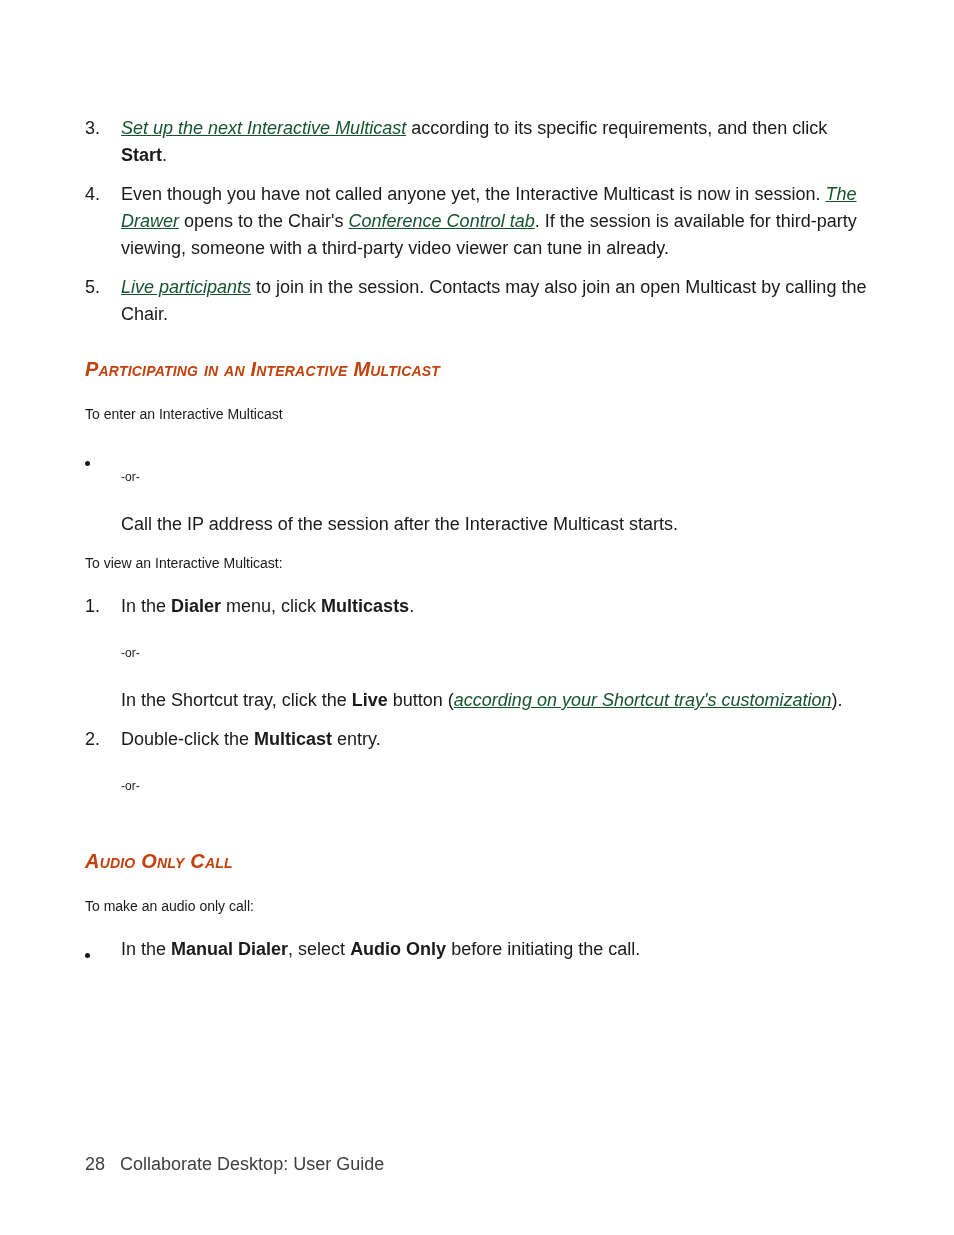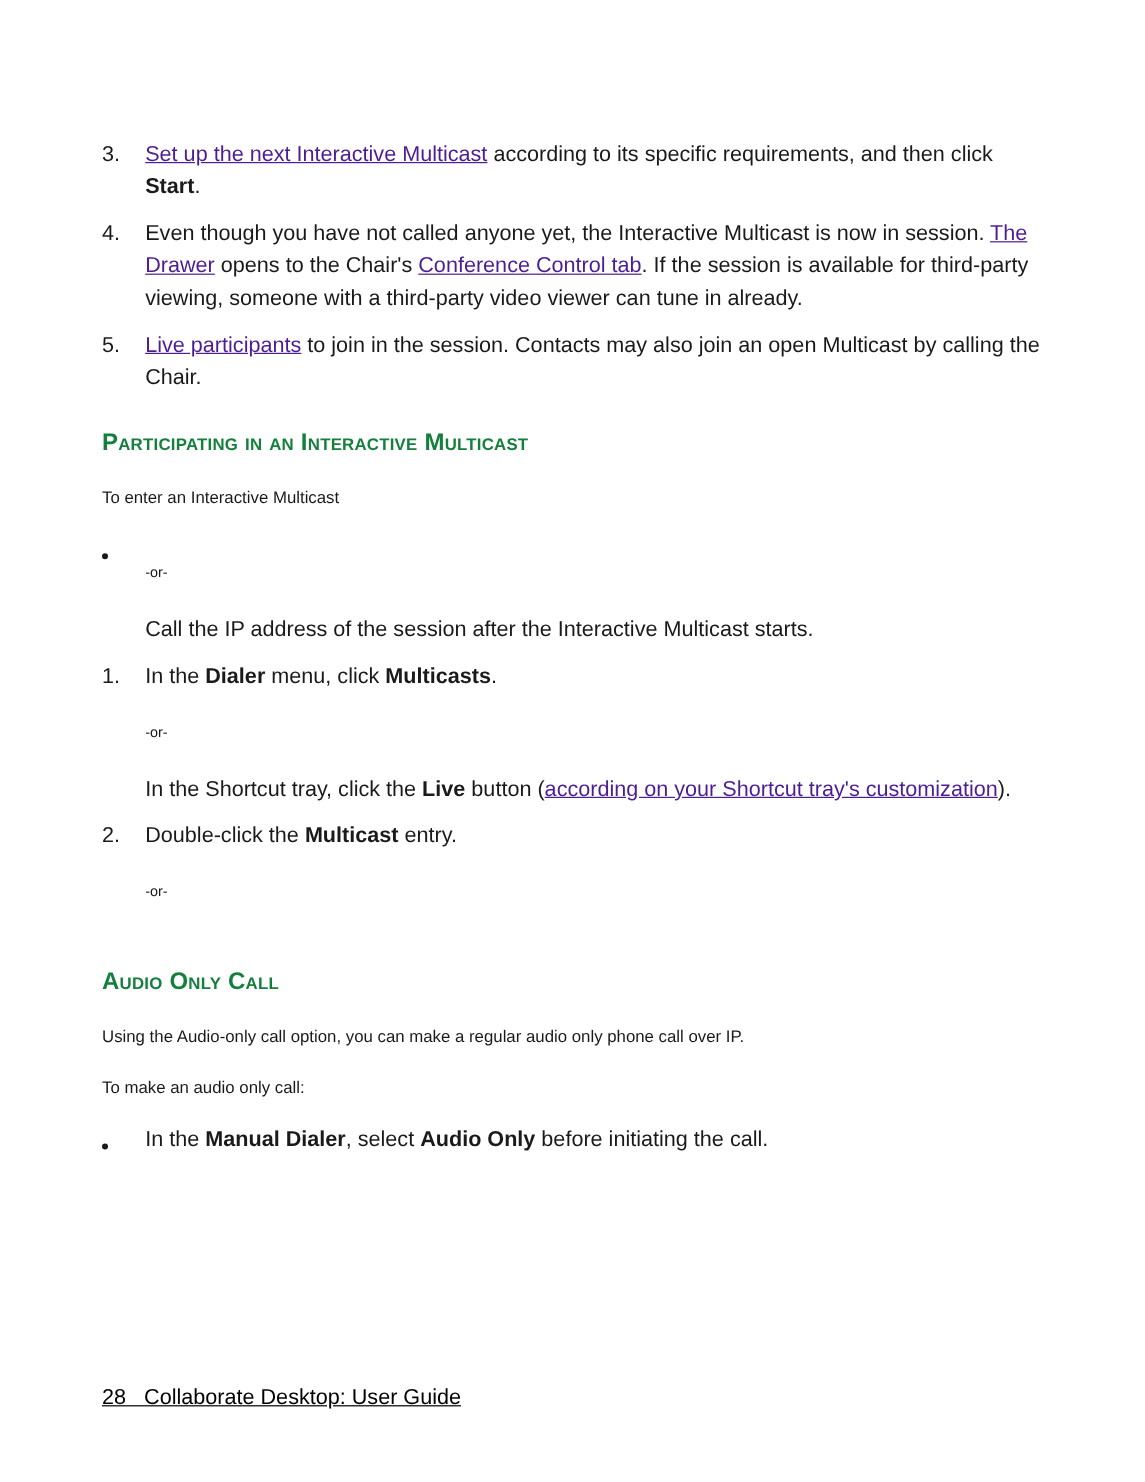--- a/index.html
+++ b/index.html
@@ -30,67 +30,68 @@
     font-size: 18px;
     line-height: 27px;
     color: #1a1a1a;
   }
   .li .body {
     flex: 1;
     font-size: 18px;
     line-height: 27px;
   }
   .link {
-    color: #4c1d95;
+    color: #14532d;
     text-decoration: underline;
     cursor: pointer;
+    font-style: italic;
   }
   .bold {
     font-weight: 700;
   }
   .para {
     font-size: 14px;
     line-height: 27px;
     margin: 0 0 16px 0;
   }
   .indent-para {
     margin-left: 36px;
     font-size: 12px;
     line-height: 27px;
     margin-top: 20px;
     margin-bottom: 20px;
   }
   .heading {
     font-variant: small-caps;
-    color: #15803d;
+    color: #c2410c;
     font-weight: 700;
     font-size: 20px;
     letter-spacing: 0.2px;
     margin: 30px 0 20px 0;
+    font-style: italic;
   }
   .bullet-list .li .marker {
     flex: 0 0 36px;
     text-align: left;
   }
   .bullet-dot {
     display: inline-block;
     width: 5px;
     height: 5px;
     border-radius: 50%;
     background: #1a1a1a;
     vertical-align: middle;
     margin-top: 11px;
   }
   .footer {
     position: absolute;
     bottom: 60px;
     left: 85px;
     font-size: 18px;
-    color: #000000;
-    text-decoration: underline;
+    color: #404040;
   }
 </style>
 </head>
 <body>
 
 <div class="page">
 
   <ol class="num-list">
     <li class="li">
       <div class="marker">3.</div>
@@ -117,20 +118,21 @@
   <ul class="bullet-list">
     <li class="li">
       <div class="marker"><span class="bullet-dot"></span></div>
       <div class="body">
         <div class="indent-para" style="margin-left:0;">-or-</div>
         <div>Call the IP address of the session after the Interactive Multicast starts.</div>
       </div>
     </li>
   </ul>
 
+  <p class="para">To view an Interactive Multicast:</p>
   <ol class="num-list">
     <li class="li">
       <div class="marker">1.</div>
       <div class="body">
         <span>In the </span><span class="bold">Dialer</span><span> menu, click </span><span class="bold">Multicasts</span><span>.</span>
         <div class="indent-para" style="margin-left:0;">-or-</div>
         <div>
           <span>In the Shortcut tray, click the </span><span class="bold">Live</span><span> button (</span><span class="link">according on your Shortcut tray's customization</span><span>).</span>
         </div>
       </div>
@@ -138,21 +140,20 @@
     <li class="li" style="margin-top:12px;">
       <div class="marker">2.</div>
       <div class="body">
         <span>Double-click the </span><span class="bold">Multicast</span><span> entry.</span>
         <div class="indent-para" style="margin-left:0;">-or-</div>
       </div>
     </li>
   </ol>
 
   <div class="heading">Audio Only Call</div>
-  <p class="para">Using the Audio-only call option, you can make a regular audio only phone call over IP.</p>
   <p class="para">To make an audio only call:</p>
   <ul class="bullet-list">
     <li class="li">
       <div class="marker"><span class="bullet-dot"></span></div>
       <div class="body">
         <span>In the </span><span class="bold">Manual Dialer</span><span>, select </span><span class="bold">Audio Only</span><span> before initiating the call.</span>
       </div>
     </li>
   </ul>
 

